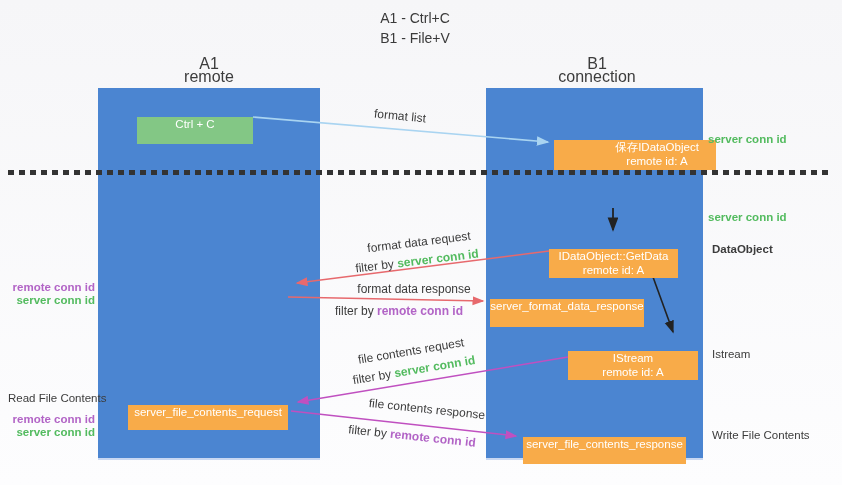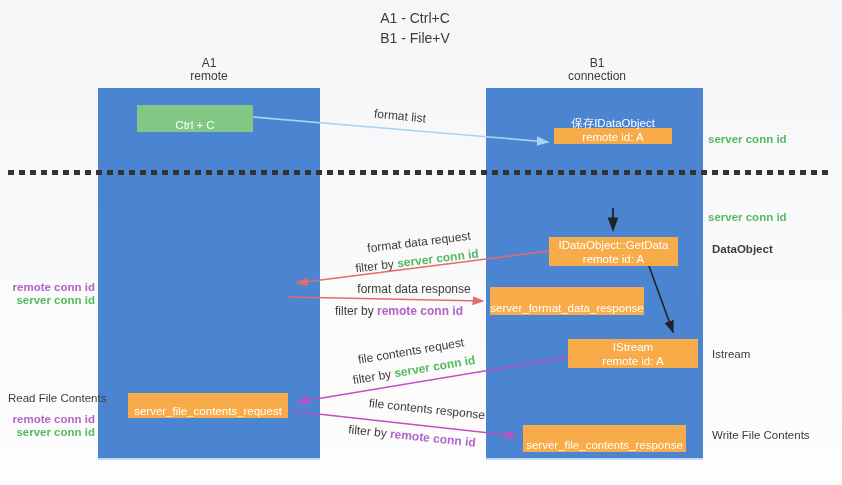--- a/index.html
+++ b/index.html
@@ -17,30 +17,30 @@
     font-size:14px;line-height:20px;color:#3a3a3a;text-align:left;white-space:nowrap;
   }
   .lane{
     position:absolute;top:88px;height:372px;background:#4b85d1;
     border-bottom:2px solid #c9d8f2;box-sizing:border-box;
   }
   .lane-left{left:98px;width:222px;}
   .lane-right{left:486px;width:217px;}
   .lane-header{
     position:absolute;top:57px;transform:translateX(-50%);
-    font-size:12px;line-height:13px;color:#3c3c3c;text-align:center;white-space:nowrap;
+    font-size:16px;line-height:13px;color:#3c3c3c;text-align:center;white-space:nowrap;
   }
   .dotted{
     position:absolute;left:8px;top:170px;width:822px;height:5px;
     background:repeating-linear-gradient(90deg,#333 0 6px,transparent 6px 11px);
   }
   .arrows{position:absolute;left:0;top:0;pointer-events:none;}
   .node{
-    position:absolute;display:flex;flex-direction:column;align-items:center;justify-content:flex-end;
-    color:#fff;font-size:11.5px;line-height:14px;text-align:center;white-space:nowrap;
+    position:absolute;display:flex;flex-direction:column;align-items:center;justify-content:flex-start;
+    color:#fff;font-size:11.5px;line-height:14px;text-align:center;white-space:nowrap;margin-top:12px;
   }
   .node.orange{background:#f8ab49;}
   .node.green{background:#83c785;}
   .edge-label{
     position:absolute;transform:translate(-50%,-50%);
     font-size:12px;color:#3c3c3c;white-space:nowrap;
   }
   .side-label{
     position:absolute;font-size:11.5px;color:#3c3c3c;white-space:nowrap;
   }
@@ -96,21 +96,21 @@
     <line x1="288" y1="297" x2="483" y2="301" stroke="#e7696d" stroke-width="1.5" marker-end="url(#mRed)"></line>
     <line x1="649" y1="266" x2="673" y2="332" stroke="#222" stroke-width="1.6" marker-end="url(#mBlack)"></line>
     <line x1="568" y1="357" x2="298" y2="402" stroke="#c050c0" stroke-width="1.5" marker-end="url(#mMag)"></line>
     <line x1="291" y1="411" x2="516" y2="436" stroke="#c050c0" stroke-width="1.5" marker-end="url(#mMag)"></line>
   </svg>
 
   <div class="node green" style="left:137px;top:105px;width:116px;height:27px;">
     <div>Ctrl + C</div>
   </div>
 
-  <div class="node orange" style="left:554px;top:128px;width:118px;height:16px;">
+  <div class="node orange" style="left:554px;top:128px;width:118px;height:30px;padding-left:44px;">
     <div>保存IDataObject</div>
     <div>remote id: A</div>
   </div>
 
 
   <div class="node orange" style="left:549px;top:237px;width:129px;height:29px;">
     <div>IDataObject::GetData</div>
     <div>remote id: A</div>
   </div>
 

